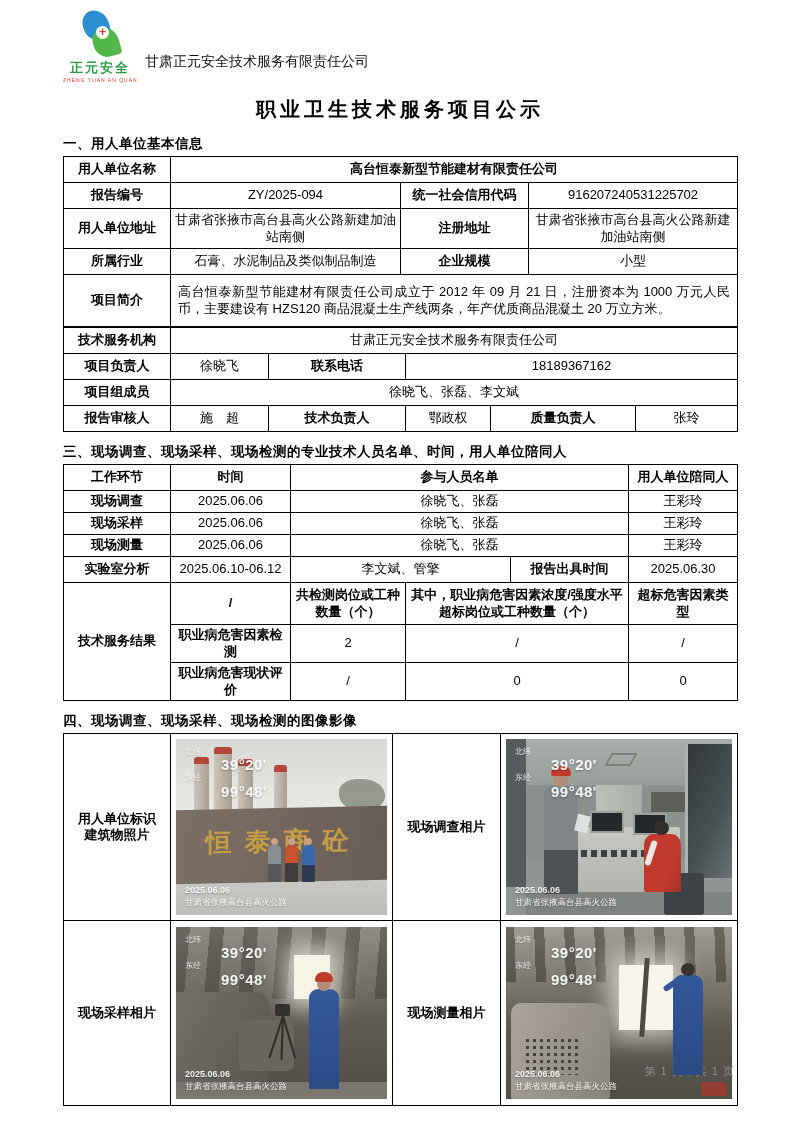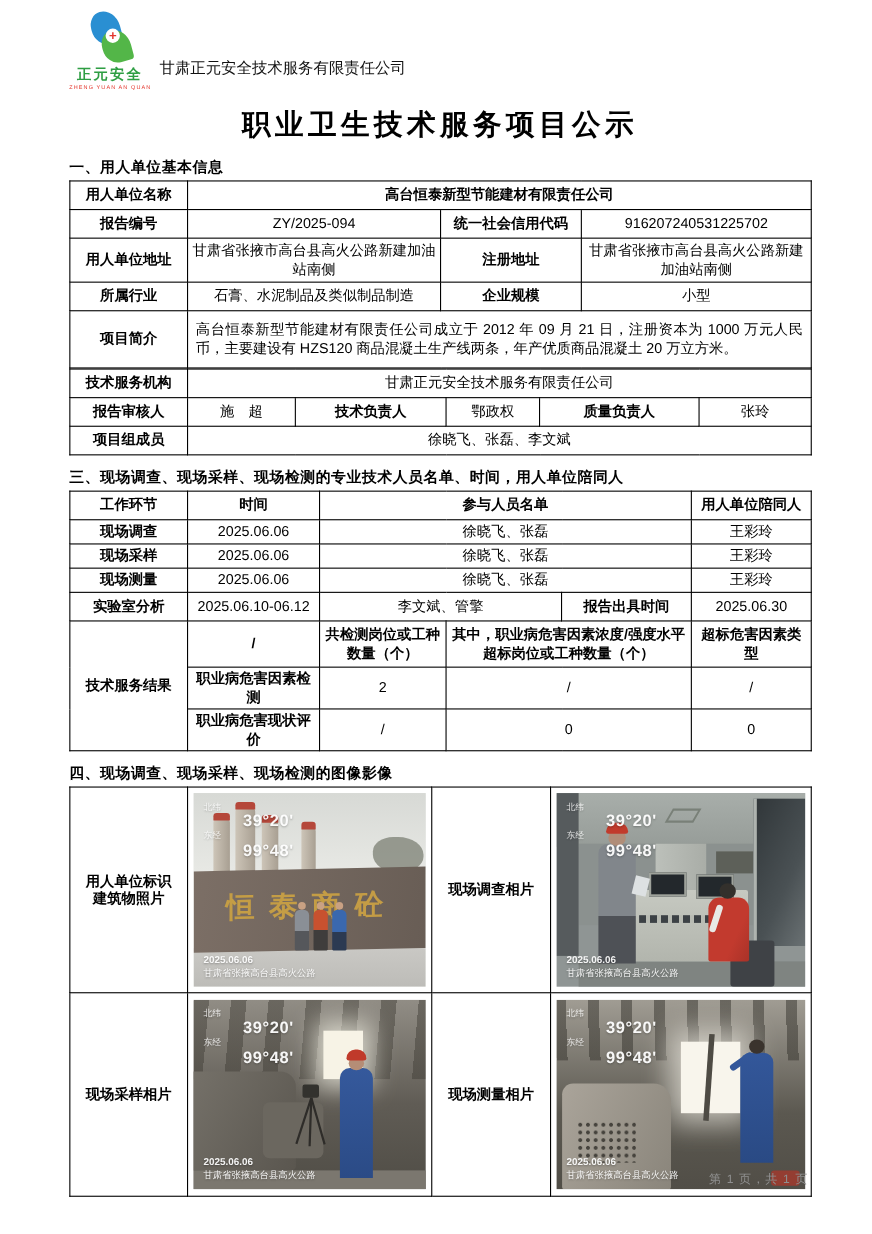--- a/index.html
+++ b/index.html
@@ -12,21 +12,21 @@
   .header { display:flex; align-items:flex-end; gap:8px; }
   .logo { width:74px; text-align:center; }
   .logo-art { position:relative; width:58px; height:48px; margin:0 auto; }
   .swirl-blue { position:absolute; left:12px; top:0; width:26px; height:30px; background:#2a8fd2; border-radius:70% 90% 20% 80%; transform:rotate(-15deg); }
   .swirl-green { position:absolute; left:22px; top:17px; width:26px; height:30px; background:#53b648; border-radius:20% 80% 70% 90%; transform:rotate(165deg); }
   .logo-cross { position:absolute; left:25px; top:16px; width:13px; height:13px; background:#fff; border-radius:50%; font-size:12px; font-weight:bold; color:#e4372e; line-height:12px; }
   .brand-name { font-size:13px; font-weight:bold; color:#2e9e43; letter-spacing:2px; margin-top:1px; }
   .brand-sub { font-size:5px; color:#e4372e; letter-spacing:1px; white-space:nowrap; }
   .company-name { font-size:14px; color:#111; margin-bottom:12px; }
 
-  .doc-title { text-align:center; font-size:26px; font-weight:bold; letter-spacing:4px; margin:13px 0 12px 0; }
+  .doc-title { text-align:center; font-size:20px; font-weight:bold; letter-spacing:4px; margin:13px 0 12px 0; }
 
   .sec-h { font-weight:bold; font-size:13.5px; margin:11px 0 3px 0; letter-spacing:0.5px; }
 
   table { border-collapse:collapse; table-layout:fixed; width:674px; }
   td { border:1px solid #000; text-align:center; vertical-align:middle; padding:1px 3px; font-size:13px; line-height:1.25; word-break:break-all; }
   td.lb { font-weight:bold; }
   td.intro { text-align:justify; padding:3px 7px; }
 
   .footer { position:absolute; right:58px; top:1064px; font-size:11px; color:#8f8f8f; letter-spacing:1px; }
 
@@ -177,30 +177,36 @@
           <col style="width:85px">
           <col style="width:145px">
           <col style="width:102px">
         </colgroup>
       <tbody>
           <tr style="height:26px">
         <td class="lb">技术服务机构</td>
         <td colspan="5">甘肃正元安全技术服务有限责任公司</td>
       </tr>
       <tr style="height:26px">
+        <td class="lb">项目负责人</td>
+        <td>徐晓飞</td>
+        <td class="lb">联系电话</td>
+        <td colspan="3">18189367162</td>
+      </tr>
+      <tr style="height:26px">
+        <td class="lb">项目组成员</td>
+        <td colspan="5">徐晓飞、张磊、李文斌</td>
+      </tr>
+      <tr style="height:26px">
         <td class="lb">报告审核人</td>
         <td>施　超</td>
         <td class="lb">技术负责人</td>
         <td>鄂政权</td>
         <td class="lb">质量负责人</td>
         <td>张玲</td>
-      </tr>
-      <tr style="height:26px">
-        <td class="lb">项目组成员</td>
-        <td colspan="5">徐晓飞、张磊、李文斌</td>
       </tr>
     </tbody>
       </table>
 
     <div class="sec-h">三、现场调查、现场采样、现场检测的专业技术人员名单、时间，用人单位陪同人</div>
     <table class="t3">
       <colgroup>
           <col style="width:107px">
           <col style="width:120px">
           <col style="width:115px">

